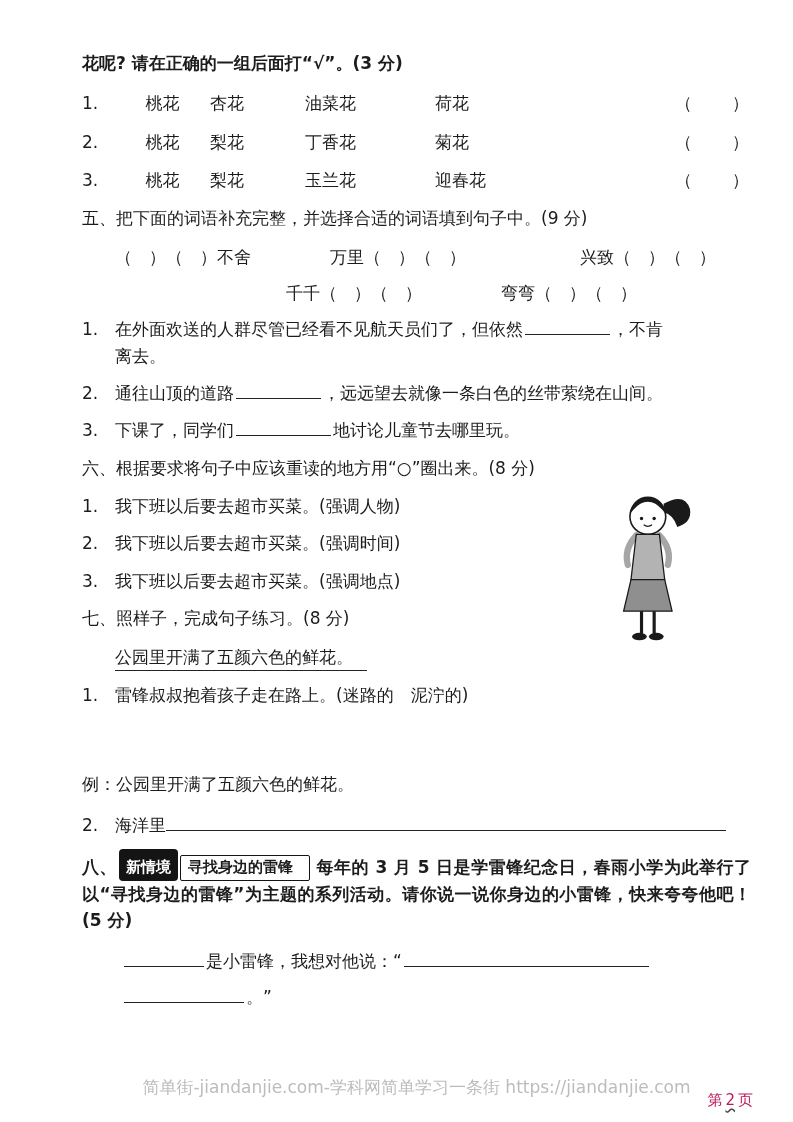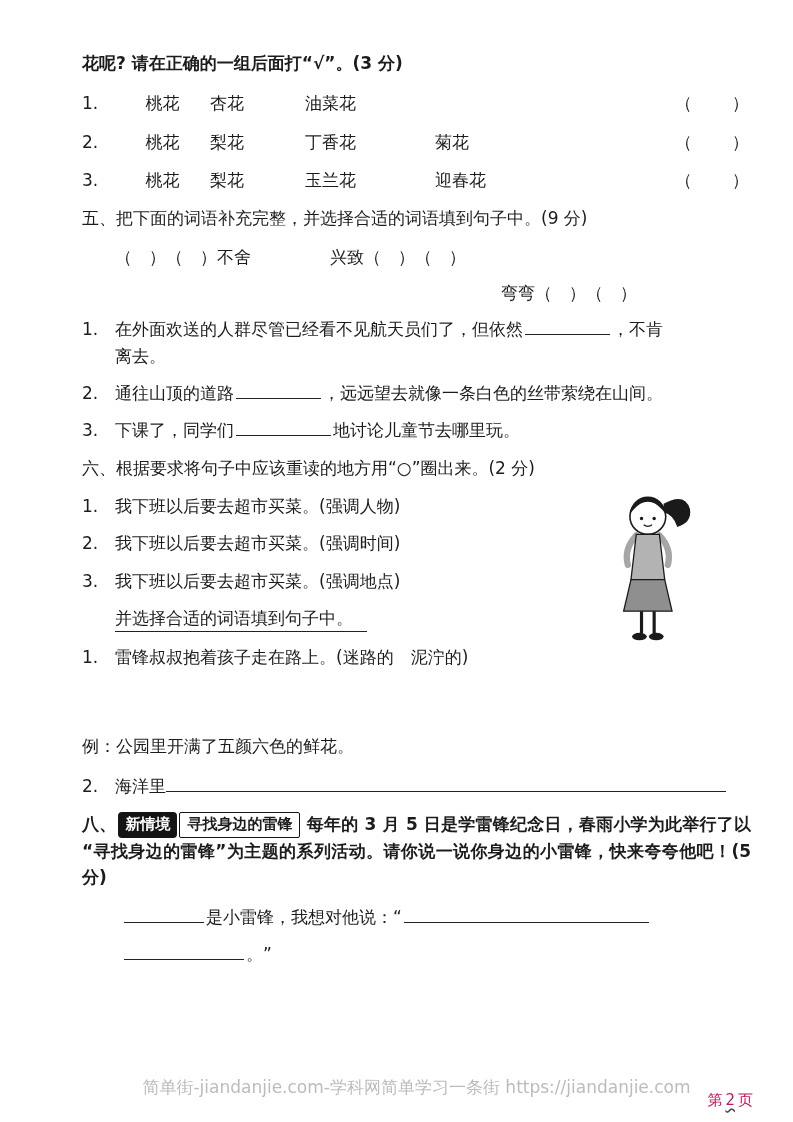--- a/index.html
+++ b/index.html
@@ -42,23 +42,23 @@
   .blank-fill{display:inline-block;height:1em;border-bottom:1.4px solid #222;vertical-align:baseline;width:560px;max-width:560px;}
 
   .underline-answer{margin:0 0 12px 33px;}
   .underline-answer .t{border-bottom:1.6px solid #222;padding:0 14px 3px 0;}
 
   .gap-answer{height:52px;}
 
   
   .para8{margin:10px 0 14px 0;font-weight:700;text-align:justify;}
   .badge-dark{display:inline-block;background:#141414;color:#ffffff;font-size:15px;font-weight:700;
-    padding:1px 7px 2px 7px;border-radius:4px;margin:0 2px 0 2px;vertical-align:1px;}
+    padding:7px 7px 2px 7px;border-radius:4px;margin:0 2px 0 2px;vertical-align:1px;}
   .badge-outline{display:inline-block;border:1.6px solid #141414;font-size:15px;font-weight:700;
-    padding:0 7px 1px 7px;border-radius:2px;margin:0 6px 0 0;vertical-align:1px;}
+    padding:0 16px 1px 7px;border-radius:2px;margin:0 6px 0 0;vertical-align:1px;}
 
   .ans-line{margin:6px 0 10px 40px;}
   .ans-line2{margin:0 0 0 40px;}
 
   
   .girl{position:absolute;top:488px;right:108px;width:108px;height:158px;}
 
   
   .footer-mark{position:absolute;left:0;bottom:22px;width:100%;text-align:center;
     color:#bcbcbc;font-size:17px;}
@@ -70,20 +70,21 @@
 
 <div class="page">
 
   <p class="line bold">花呢? 请在正确的一组后面打“√”。(3 分)</p>
 
   <div class="check-row">
     <span class="num">1.</span>
     <span class="w1">桃花</span>
     <span class="w2">杏花</span>
     <span class="w3">油菜花</span>
+    <span class="w4">荷花</span>
     <span class="bracket">（　　）</span>
   </div>
   <div class="check-row">
     <span class="num">2.</span>
     <span class="w1">桃花</span>
     <span class="w2">梨花</span>
     <span class="w3">丁香花</span>
     <span class="w4">菊花</span>
     <span class="bracket">（　　）</span>
   </div>
@@ -93,59 +94,62 @@
     <span class="w2">梨花</span>
     <span class="w3">玉兰花</span>
     <span class="w4">迎春花</span>
     <span class="bracket">（　　）</span>
   </div>
 
   <p class="sec-title">五、把下面的词语补充完整，并选择合适的词语填到句子中。(9 分)</p>
 
   <div class="idiom-row">
     <span class="c1">（　）（　）不舍</span>
+    <span class="c2">万里（　）（　）</span>
     <span class="c3">兴致（　）（　）</span>
   </div>
   <div class="idiom-row">
+    <span class="c1">千千（　）（　）</span>
     <span class="c2">弯弯（　）（　）</span>
   </div>
 
   <div class="q">
     <span class="num">1.</span>
     <span class="body"><span>在外面欢送的人群尽管已经看不见航天员们了，但依然</span><span class="blank w85"></span><span>，不肯</span><br><span>离去。</span></span>
   </div>
 
   <div class="q">
     <span class="num">2.</span>
     <span class="body"><span>通往山顶的道路</span><span class="blank w85"></span><span>，远远望去就像一条白色的丝带萦绕在山间。</span></span>
   </div>
 
   <div class="q">
     <span class="num">3.</span>
     <span class="body"><span>下课了，同学们</span><span class="blank w95"></span><span>地讨论儿童节去哪里玩。</span></span>
   </div>
 
-  <p class="sec-title">六、根据要求将句子中应该重读的地方用“○”圈出来。(2 分)</p>
+  <p class="sec-title">六、根据要求将句子中应该重读的地方用“○”圈出来。(8 分)</p>
 
   <div class="q">
     <span class="num">1.</span>
     <span class="body">我下班以后要去超市买菜。(强调人物)</span>
   </div>
   <div class="q">
     <span class="num">2.</span>
     <span class="body">我下班以后要去超市买菜。(强调时间)</span>
   </div>
   <div class="q">
     <span class="num">3.</span>
     <span class="body">我下班以后要去超市买菜。(强调地点)</span>
   </div>
 
+  <p class="sec-title">七、照样子，完成句子练习。(8 分)</p>
 
 
-  <p class="underline-answer"><span class="t">并选择合适的词语填到句子中。</span></p>
+  <p class="underline-answer"><span class="t">公园里开满了五颜六色的鲜花。</span></p>
 
   <div class="q">
     <span class="num">1.</span>
     <span class="body">雷锋叔叔抱着孩子走在路上。(迷路的　泥泞的)</span>
   </div>
 
   <div class="gap-answer"></div>
 
   <p class="line">例：公园里开满了五颜六色的鲜花。</p>
 

